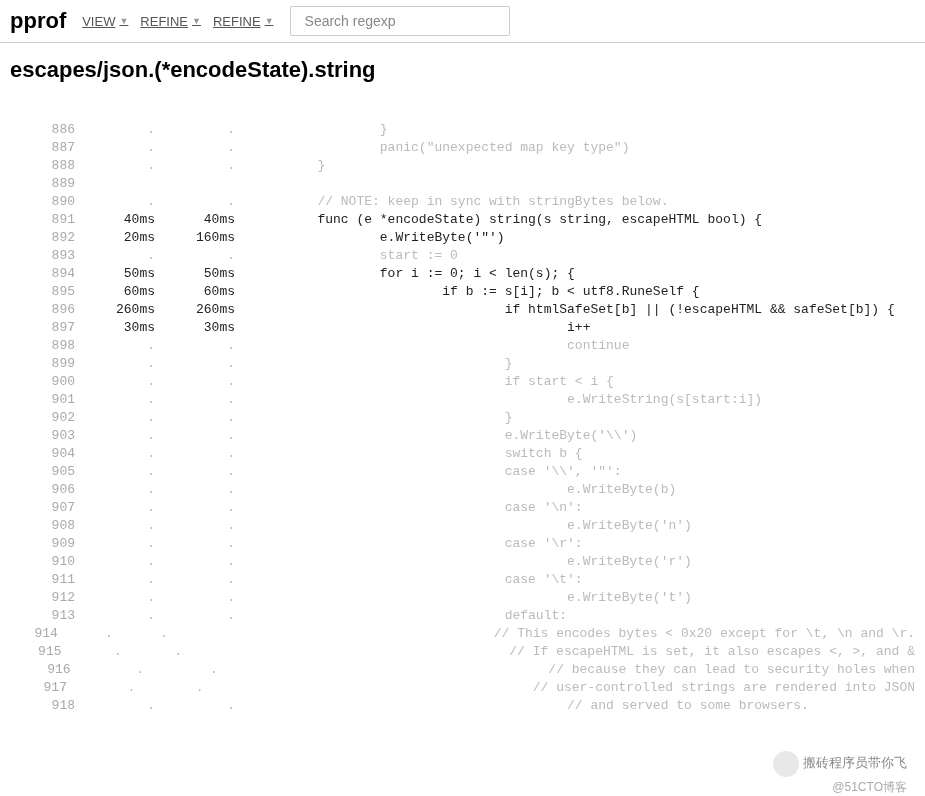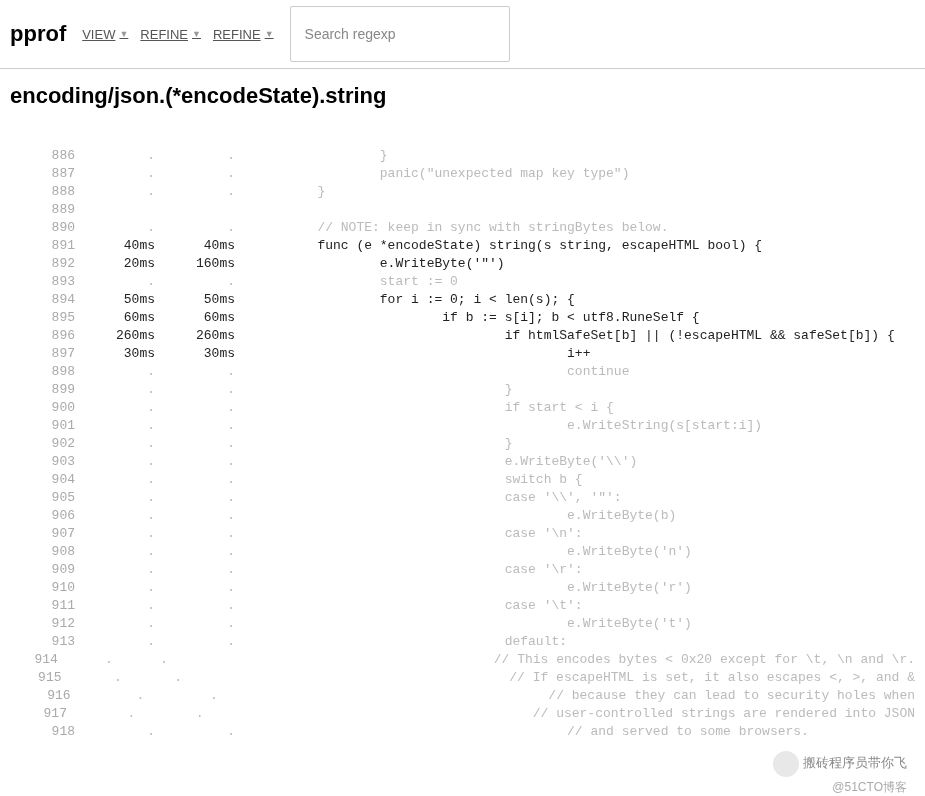--- a/index.html
+++ b/index.html
@@ -30,21 +30,21 @@
       padding: 4px 6px;
       text-decoration: underline;
     }
     .menu-item .caret {
       font-size: 9px;
       color: #999;
     }
     .search-box {
       margin-left: 10px;
       border: 1px solid #ccc;
-      padding: 19px 14px;
+      padding: 6px 14px;
       width: 220px;
       font-size: 14px;
       color: #333;
       border-radius: 2px;
     }
     .search-box::placeholder { color: #888; }
     .content {
       padding: 14px 10px 10px 10px;
     }
     .title {
@@ -112,21 +112,21 @@
     <span class="caret">▼</span>
   </span>
   <span class="menu-item">
     <span>REFINE</span>
     <span class="caret">▼</span>
   </span>
   <input class="search-box" placeholder="Search regexp" style="">
 </div>
 
 <div class="content">
-  <div class="title">encoding/json.(*encodeState).string</div>
+  <div class="title">escapes/json.(*encodeState).string</div>
 
   <div class="code-block">
     <div id="code-rows"><div class="code-row muted"><span class="line-no">886</span><span class="flat">.</span><span class="cum">.</span><span class="gap"></span><span class="src">                }</span></div><div class="code-row muted"><span class="line-no">887</span><span class="flat">.</span><span class="cum">.</span><span class="gap"></span><span class="src">                panic("unexpected map key type")</span></div><div class="code-row muted"><span class="line-no">888</span><span class="flat">.</span><span class="cum">.</span><span class="gap"></span><span class="src">        }</span></div><div class="code-row muted"><span class="line-no">889</span><span class="flat"></span><span class="cum"></span><span class="gap"></span><span class="src"></span></div><div class="code-row muted"><span class="line-no">890</span><span class="flat">.</span><span class="cum">.</span><span class="gap"></span><span class="src comment">        // NOTE: keep in sync with stringBytes below.</span></div><div class="code-row hot"><span class="line-no">891</span><span class="flat">40ms</span><span class="cum">40ms</span><span class="gap"></span><span class="src">        func (e *encodeState) string(s string, escapeHTML bool) {</span></div><div class="code-row hot"><span class="line-no">892</span><span class="flat">20ms</span><span class="cum">160ms</span><span class="gap"></span><span class="src">                e.WriteByte('"')</span></div><div class="code-row muted"><span class="line-no">893</span><span class="flat">.</span><span class="cum">.</span><span class="gap"></span><span class="src">                start := 0</span></div><div class="code-row hot"><span class="line-no">894</span><span class="flat">50ms</span><span class="cum">50ms</span><span class="gap"></span><span class="src">                for i := 0; i &lt; len(s); {</span></div><div class="code-row hot"><span class="line-no">895</span><span class="flat">60ms</span><span class="cum">60ms</span><span class="gap"></span><span class="src">                        if b := s[i]; b &lt; utf8.RuneSelf {</span></div><div class="code-row hot"><span class="line-no">896</span><span class="flat">260ms</span><span class="cum">260ms</span><span class="gap"></span><span class="src">                                if htmlSafeSet[b] || (!escapeHTML &amp;&amp; safeSet[b]) {</span></div><div class="code-row hot"><span class="line-no">897</span><span class="flat">30ms</span><span class="cum">30ms</span><span class="gap"></span><span class="src">                                        i++</span></div><div class="code-row muted"><span class="line-no">898</span><span class="flat">.</span><span class="cum">.</span><span class="gap"></span><span class="src">                                        continue</span></div><div class="code-row muted"><span class="line-no">899</span><span class="flat">.</span><span class="cum">.</span><span class="gap"></span><span class="src">                                }</span></div><div class="code-row muted"><span class="line-no">900</span><span class="flat">.</span><span class="cum">.</span><span class="gap"></span><span class="src">                                if start &lt; i {</span></div><div class="code-row muted"><span class="line-no">901</span><span class="flat">.</span><span class="cum">.</span><span class="gap"></span><span class="src">                                        e.WriteString(s[start:i])</span></div><div class="code-row muted"><span class="line-no">902</span><span class="flat">.</span><span class="cum">.</span><span class="gap"></span><span class="src">                                }</span></div><div class="code-row muted"><span class="line-no">903</span><span class="flat">.</span><span class="cum">.</span><span class="gap"></span><span class="src">                                e.WriteByte('\\')</span></div><div class="code-row muted"><span class="line-no">904</span><span class="flat">.</span><span class="cum">.</span><span class="gap"></span><span class="src">                                switch b {</span></div><div class="code-row muted"><span class="line-no">905</span><span class="flat">.</span><span class="cum">.</span><span class="gap"></span><span class="src">                                case '\\', '"':</span></div><div class="code-row muted"><span class="line-no">906</span><span class="flat">.</span><span class="cum">.</span><span class="gap"></span><span class="src">                                        e.WriteByte(b)</span></div><div class="code-row muted"><span class="line-no">907</span><span class="flat">.</span><span class="cum">.</span><span class="gap"></span><span class="src">                                case '\n':</span></div><div class="code-row muted"><span class="line-no">908</span><span class="flat">.</span><span class="cum">.</span><span class="gap"></span><span class="src">                                        e.WriteByte('n')</span></div><div class="code-row muted"><span class="line-no">909</span><span class="flat">.</span><span class="cum">.</span><span class="gap"></span><span class="src">                                case '\r':</span></div><div class="code-row muted"><span class="line-no">910</span><span class="flat">.</span><span class="cum">.</span><span class="gap"></span><span class="src">                                        e.WriteByte('r')</span></div><div class="code-row muted"><span class="line-no">911</span><span class="flat">.</span><span class="cum">.</span><span class="gap"></span><span class="src">                                case '\t':</span></div><div class="code-row muted"><span class="line-no">912</span><span class="flat">.</span><span class="cum">.</span><span class="gap"></span><span class="src">                                        e.WriteByte('t')</span></div><div class="code-row muted"><span class="line-no">913</span><span class="flat">.</span><span class="cum">.</span><span class="gap"></span><span class="src">                                default:</span></div><div class="code-row muted"><span class="line-no">914</span><span class="flat">.</span><span class="cum">.</span><span class="gap"></span><span class="src comment">                                        // This encodes bytes &lt; 0x20 except for \t, \n and \r.</span></div><div class="code-row muted"><span class="line-no">915</span><span class="flat">.</span><span class="cum">.</span><span class="gap"></span><span class="src comment">                                        // If escapeHTML is set, it also escapes &lt;, &gt;, and &amp;</span></div><div class="code-row muted"><span class="line-no">916</span><span class="flat">.</span><span class="cum">.</span><span class="gap"></span><span class="src comment">                                        // because they can lead to security holes when</span></div><div class="code-row muted"><span class="line-no">917</span><span class="flat">.</span><span class="cum">.</span><span class="gap"></span><span class="src comment">                                        // user-controlled strings are rendered into JSON</span></div><div class="code-row muted"><span class="line-no">918</span><span class="flat">.</span><span class="cum">.</span><span class="gap"></span><span class="src comment">                                        // and served to some browsers.</span></div></div>
   </div>
 </div>
 
 <div class="watermark">
   <span class="wm-icon"></span>
   <span>搬砖程序员带你飞</span><br>
   <span class="wm-sub">@51CTO博客</span>

